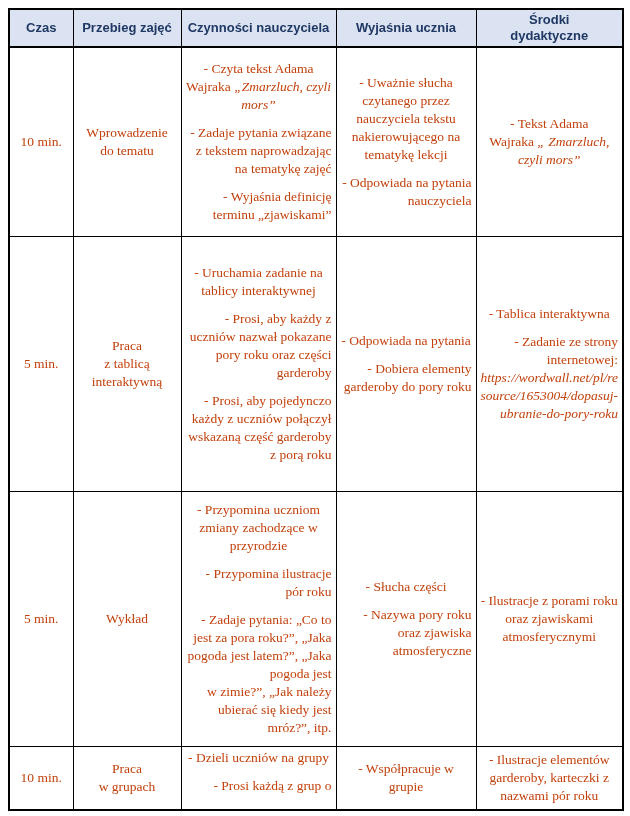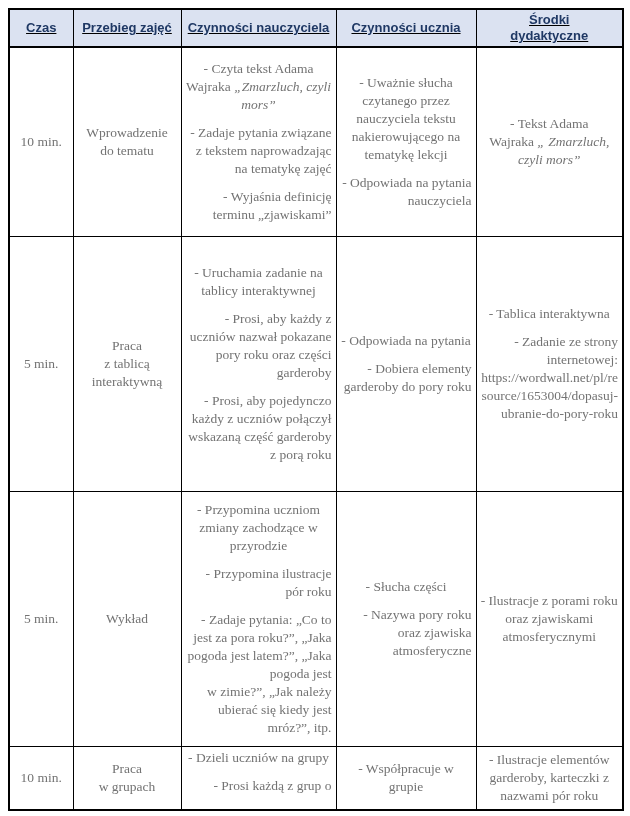--- a/index.html
+++ b/index.html
@@ -18,41 +18,41 @@
   col.c-przeb   { width:108px; }
   col.c-naucz   { width:155px; }
   col.c-uczen   { width:140px; }
   col.c-srodki  { width:147px; }
 
   th, td {
     border:1px solid #000000;
     text-align:center; vertical-align:middle;
     padding:2px 4px; overflow:hidden;
   }
-  thead tr { height:24px;text-decoration:underline; }
+  thead tr { height:24px; }
   thead th {
     background:#dbe2f1; color:#1f3864;
     font-family:"Liberation Sans", sans-serif;
     font-weight:bold; font-size:13px; line-height:16px;
     white-space:pre-line;
     border-bottom:2px solid #000000;
   }
-  td { font-size:13.5px; line-height:18px; color:#737373; }
+  td { font-size:13.5px; line-height:18px; color:#c2410c; }
 
   tr.r1 { height:189px; }
   tr.r2 { height:255px; }
   tr.r3 { height:255px; }
   tr.r4 { height:61px; }
 
   td p { margin:0; }
   td p + p { margin-top:10px;text-align:right; }
   .ws { white-space:pre-line; }
   .it { font-style:italic; }
   .url {
-    display:block; 
+    display:block; font-style:italic;
     word-break:break-all;
   }
   td.cliptop { vertical-align:top; }
   .clipwrap { height:58px; overflow:hidden; }
 </style>
 </head>
 <body>
 
 <div class="page">
   <table class="lesson">
@@ -61,21 +61,21 @@
         <col class="c-przeb">
         <col class="c-naucz">
         <col class="c-uczen">
         <col class="c-srodki">
     </colgroup>
     <thead>
       <tr>
         <th>Czas</th>
         <th>Przebieg zajęć</th>
         <th>Czynności nauczyciela</th>
-        <th>Czynności ucznia</th>
+        <th>Wyjaśnia ucznia</th>
         <th>Środki
 dydaktyczne</th>
       </tr>
     </thead>
     <tbody>
 
       <tr class="r1">
         <td>10 min.</td>
         <td class="ws">Wprowadzenie
 do tematu</td>

